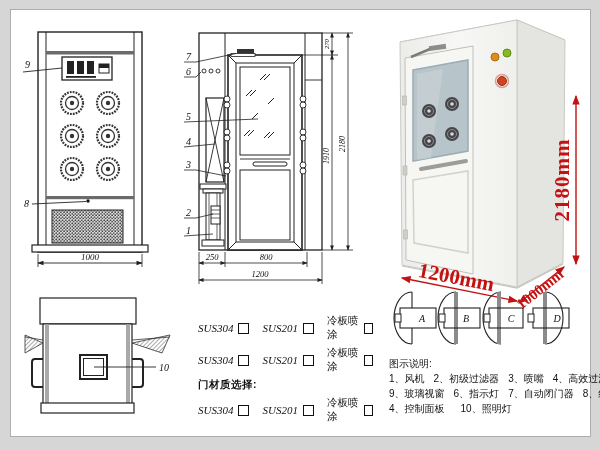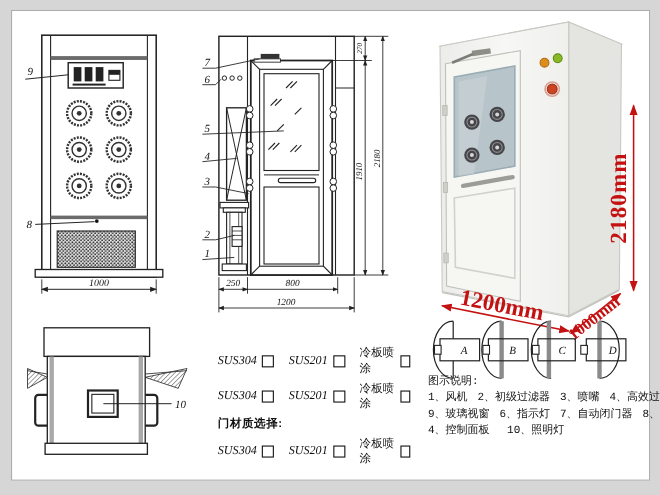--- a/index.html
+++ b/index.html
@@ -11,21 +11,21 @@
   svg text{font-family:"Liberation Serif",serif;font-style:italic;fill:#111;}
   svg text.red-dim{font-family:"Liberation Serif",serif;font-style:normal;font-weight:700;fill:#c41111;}
   
   #materials{left:198px;top:314px;width:188px;font-size:10.5px;color:#111;}
   .mat-head{font-weight:700;margin:3px 0 4px 0;letter-spacing:.5px;}
   .mat-opts{display:flex;align-items:center;margin:0 0 4px 0;}
   .mat-opt{display:flex;align-items:center;margin-right:13px;}
   .sus{font-family:"Liberation Serif",serif;font-style:italic;font-size:11px;}
   .chk{display:inline-block;width:9px;height:9px;border:1.5px solid #111;background:#fff;margin-left:5px;}
   
-  #legend{left:389px;top:340px;width:205px;font-size:10px;color:#111;line-height:15px;font-family:Liberation Mono, monospace;}
+  #legend{left:389px;top:356px;width:205px;font-size:10px;color:#111;line-height:15px;}
   .lg-row{display:flex;}
   .lg-row span{margin-right:9px;white-space:nowrap;}
   .lg-row.r3 span{margin-right:16px;}
 </style>
 </head>
 <body>
 
 <div id="sheet"></div>
 
 <svg class="abs" style="left:20px;top:24px" width="162" height="250" viewBox="0 0 162 250">

